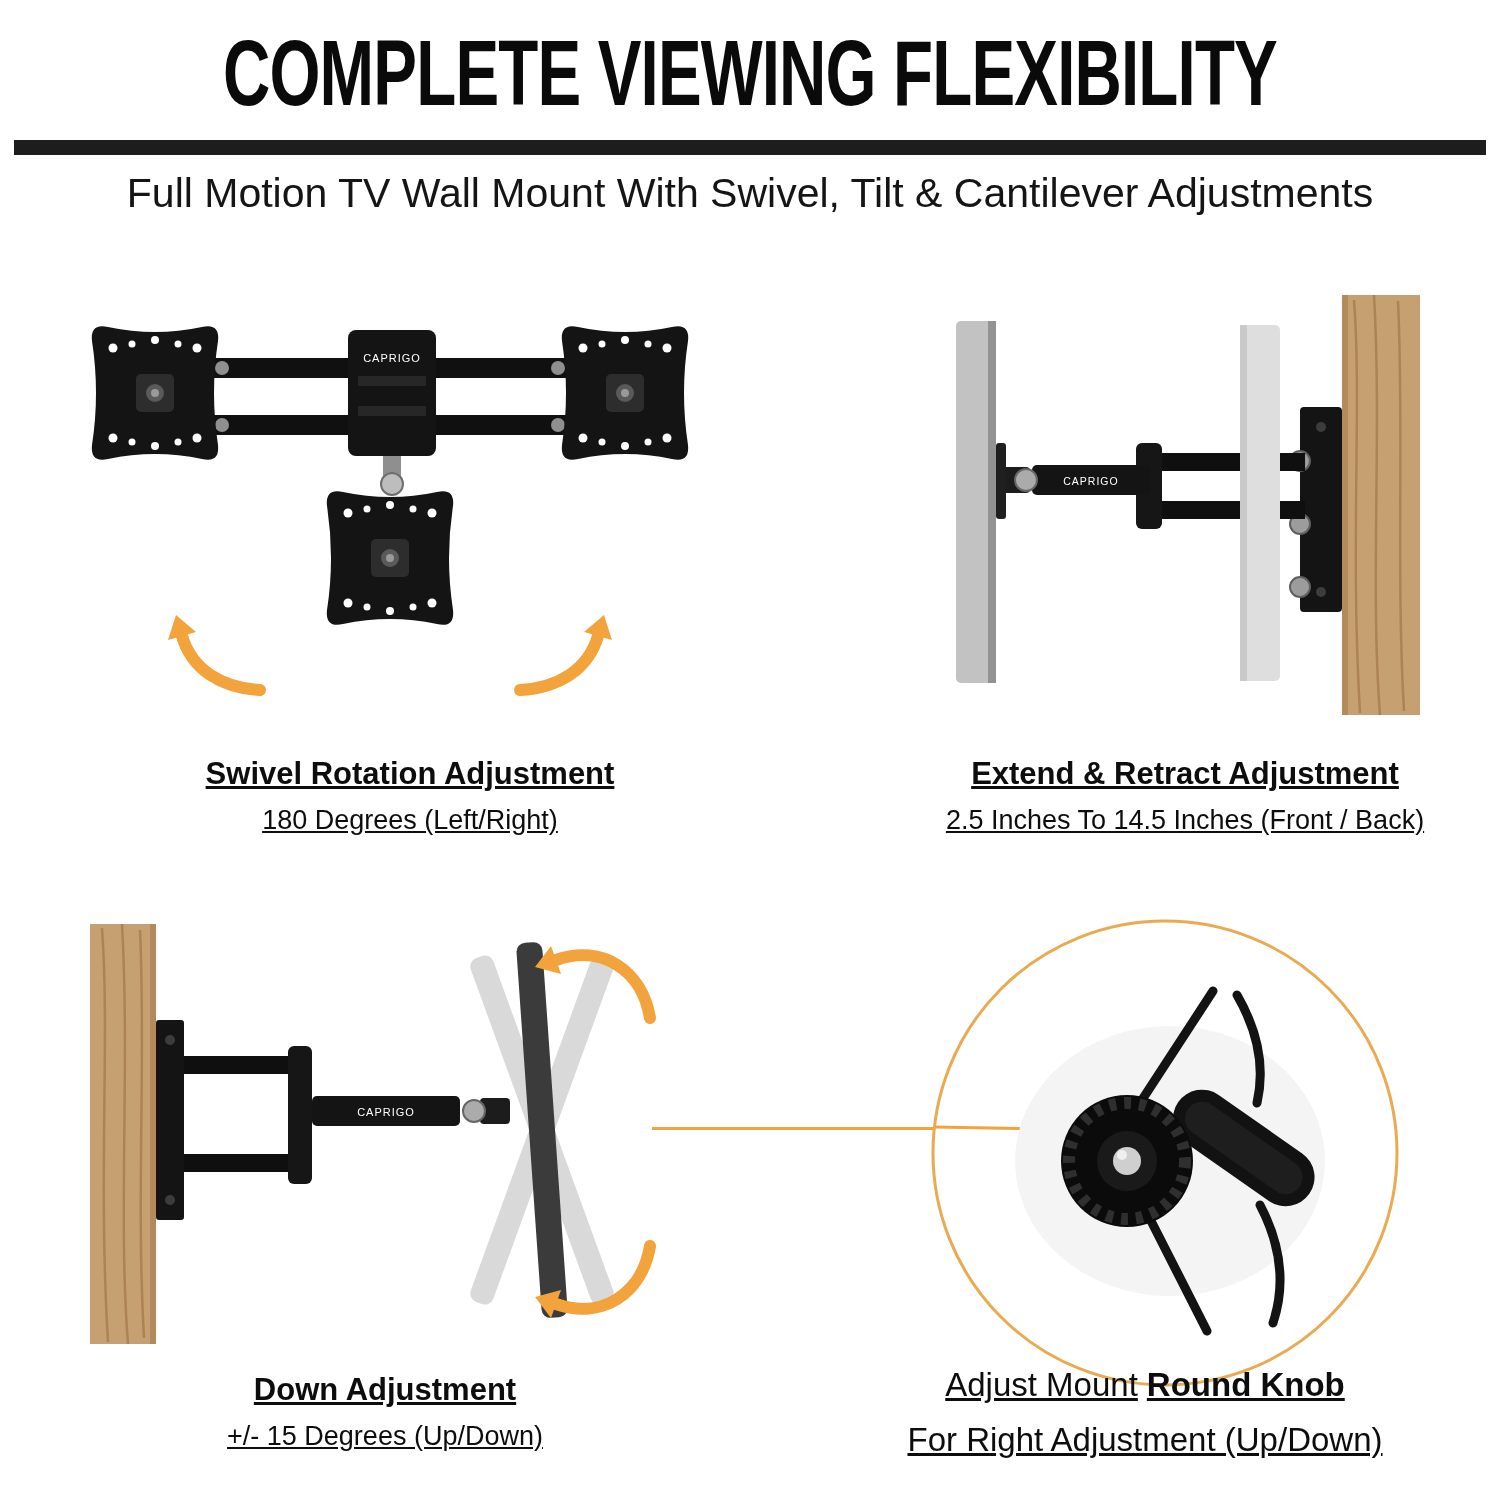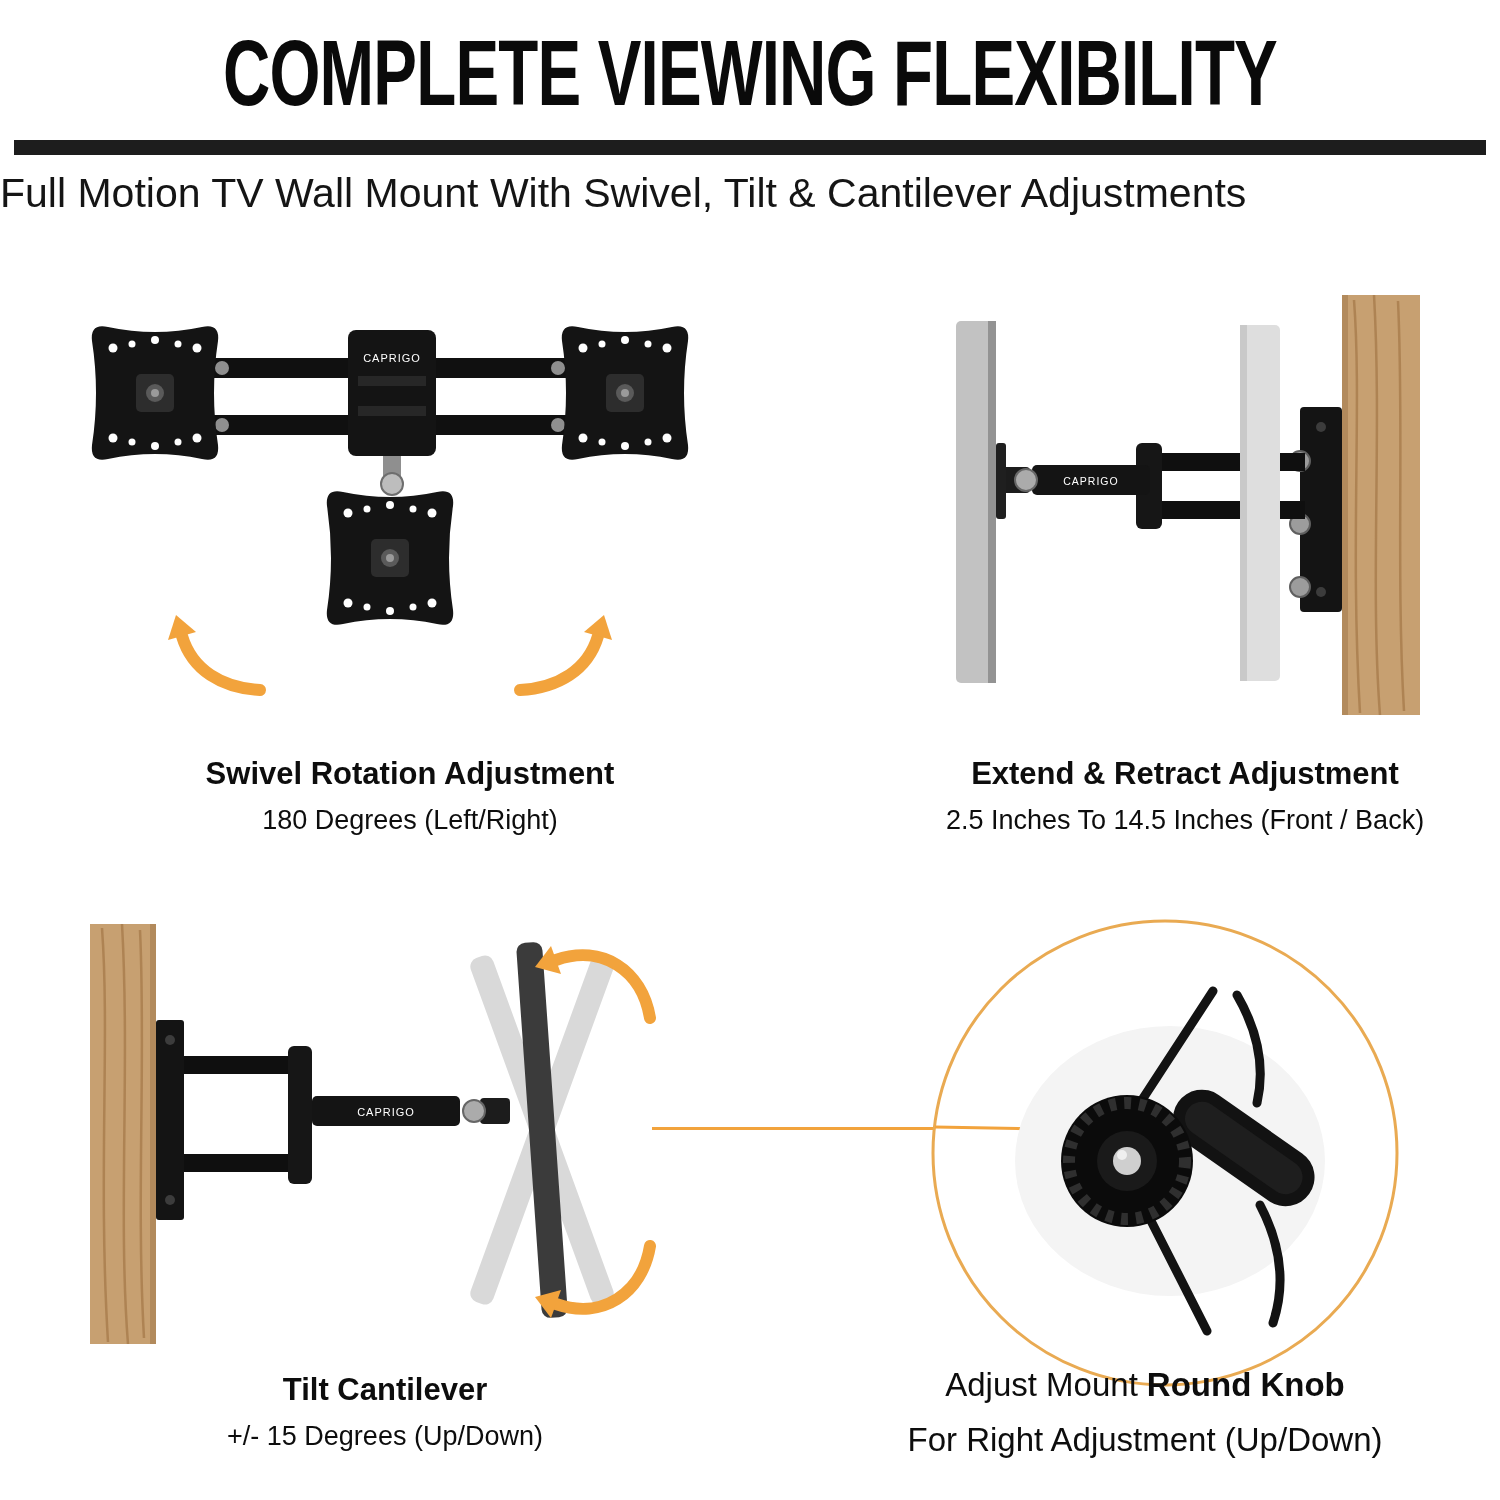--- a/index.html
+++ b/index.html
@@ -10,26 +10,26 @@
   .page-title {
     position:absolute; top:20px; left:0; width:100%;
     text-align:center; font-size:78px; font-weight:bold; color:#0a0a0a;
     letter-spacing:-1px;
     transform:scale(0.84,1.18); transform-origin:center top;
     white-space:nowrap;
   }
   .divider { position:absolute; top:140px; left:14px; width:1472px; height:15px; background:#1d1d1d; }
   .page-subtitle {
     position:absolute; top:170px; left:0; width:100%;
-    text-align:left; font-size:41px; color:#151515; white-space:nowrap;
+    text-align:center; font-size:41px; color:#151515; white-space:nowrap;
   }
 
   svg.illu { position:absolute; }
 
-  .caption { position:absolute; text-align:center; color:#0d0d0d; }
+  .caption { position:absolute; text-align:center; color:#0d0d0d;text-decoration:underline; }
   .cap-title { font-size:31px; font-weight:bold; }
   .cap-sub   { font-size:27px; margin-top:13px; }
   .knob-line1 { font-size:33px; }
   .knob-line1 .bold { font-weight:bold; margin-left:9px;margin-top:8px; }
   .knob-line2 { font-size:33px; margin-top:17px; }
 
   .connector { position:absolute; left:652px; top:1127px; width:282px; height:3px; background:#F2A33C; }
 </style>
 </head>
 <body>
@@ -202,21 +202,21 @@
     <div class="cap-title">Swivel Rotation Adjustment</div>
     <div class="cap-sub">180 Degrees (Left/Right)</div>
   </div>
 
   <div class="caption" style="left:865px; top:756px; width:640px;">
     <div class="cap-title">Extend &amp; Retract Adjustment</div>
     <div class="cap-sub">2.5 Inches To 14.5 Inches (Front / Back)</div>
   </div>
 
   <div class="caption" style="left:85px; top:1372px; width:600px;">
-    <div class="cap-title">Tilt Cantilever</div>
+    <div class="cap-title">Down Adjustment</div>
     <div class="cap-sub">+/- 15 Degrees (Up/Down)</div>
   </div>
 
   <div class="caption" style="left:800px; top:1366px; width:690px;">
     <div class="knob-line1">
       <span>Adjust Mount</span><span class="bold">Round Knob</span>
     </div>
     <div class="knob-line2">For Right Adjustment (Up/Down)</div>
   </div>
 

